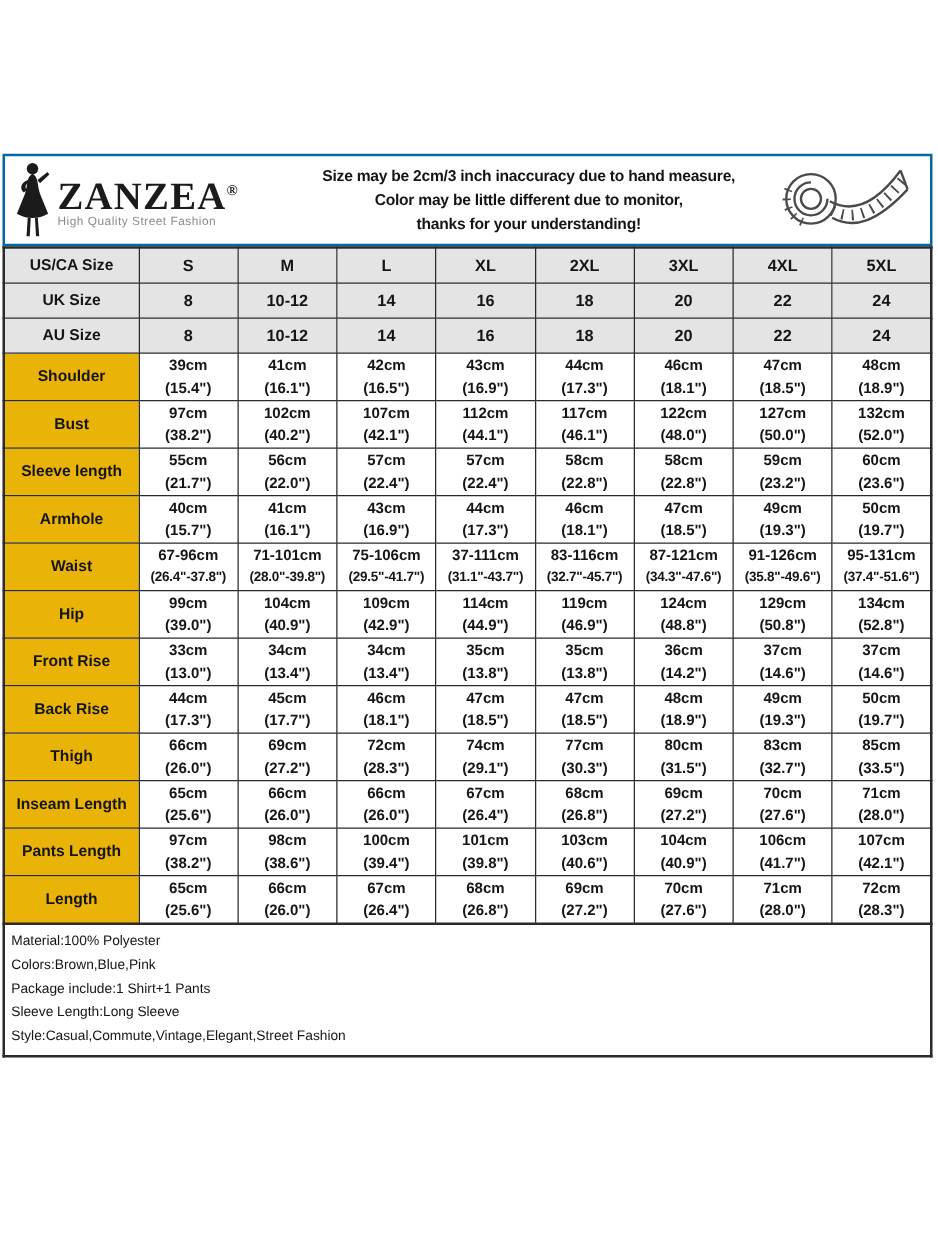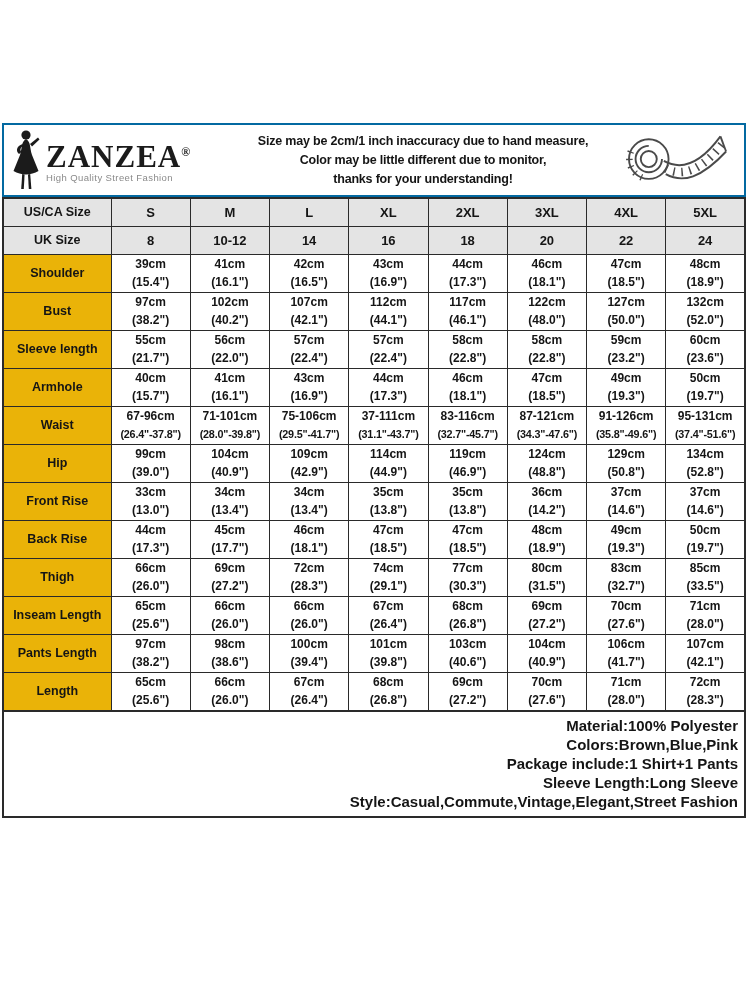--- a/index.html
+++ b/index.html
@@ -88,25 +88,24 @@
   td div.long { font-size: 10.8px; letter-spacing: -0.2px; }
 
   
   .footer {
     box-sizing: border-box;
     border: 2px solid #2a2a2a;
     border-top: none;
     padding: 4px 6px 5px 5px;
   }
   .footer div {
-    font-weight: bold;
-    font-size: 15px;
+    font-weight: normal;
+    font-size: 11px;
     line-height: 19px;
     white-space: nowrap;
-    text-align: right;
   }
 </style>
 </head>
 <body>
 
 <div class="sheet">
   <div class="panel">
 
     <div class="brand-bar">
       <div class="logo">
@@ -119,21 +118,21 @@
             <path d="M12.2 45 L 11.2 60 L 13.8 60 L 14.6 45.4 Z"></path>
             <path d="M20.2 45 L 21.4 60 L 18.8 60 L 18 45.4 Z"></path>
           </g>
         </svg>
         <div class="logo-text">
           <div class="brand-line"><span>ZANZEA</span><sup>®</sup></div>
           <div class="tagline">High Quality Street Fashion</div>
         </div>
       </div>
       <div class="disclaimer">
-          <div>Size may be 2cm/1 inch inaccuracy due to hand measure,</div>
+          <div>Size may be 2cm/3 inch inaccuracy due to hand measure,</div>
           <div>Color may be little different due to monitor,</div>
           <div>thanks for your understanding!</div>
         </div>
       <svg class="tape" width="120" height="66" viewBox="0 0 122 70">
         <g fill="none" stroke="#4a4a4a" stroke-width="2">
           <circle cx="30" cy="34" r="21"></circle>
           <circle cx="30" cy="34" r="8.5"></circle>
           <path d="M30 20 A 14 14 0 1 0 44 34"></path>
           <path d="M48 50 C 66 60, 86 54, 112 26"></path>
           <path d="M46 36 C 64 46, 84 40, 106 10"></path>
@@ -176,20 +175,33 @@
             </td>
             <td>8</td>
             <td>10-12</td>
             <td>14</td>
             <td>16</td>
             <td>18</td>
             <td>20</td>
             <td>22</td>
             <td>24</td>
           </tr>
+          <tr class="size">
+            <td class="label-cell">
+              <div>AU Size</div>
+            </td>
+            <td>8</td>
+            <td>10-12</td>
+            <td>14</td>
+            <td>16</td>
+            <td>18</td>
+            <td>20</td>
+            <td>22</td>
+            <td>24</td>
+          </tr>
           <tr class="measure">
             <td class="label-cell">
               <div>Shoulder</div>
             </td>
             <td>
               <div>39cm</div>
               <div>(15.4")</div>
             </td>
             <td>
               <div>41cm</div>

